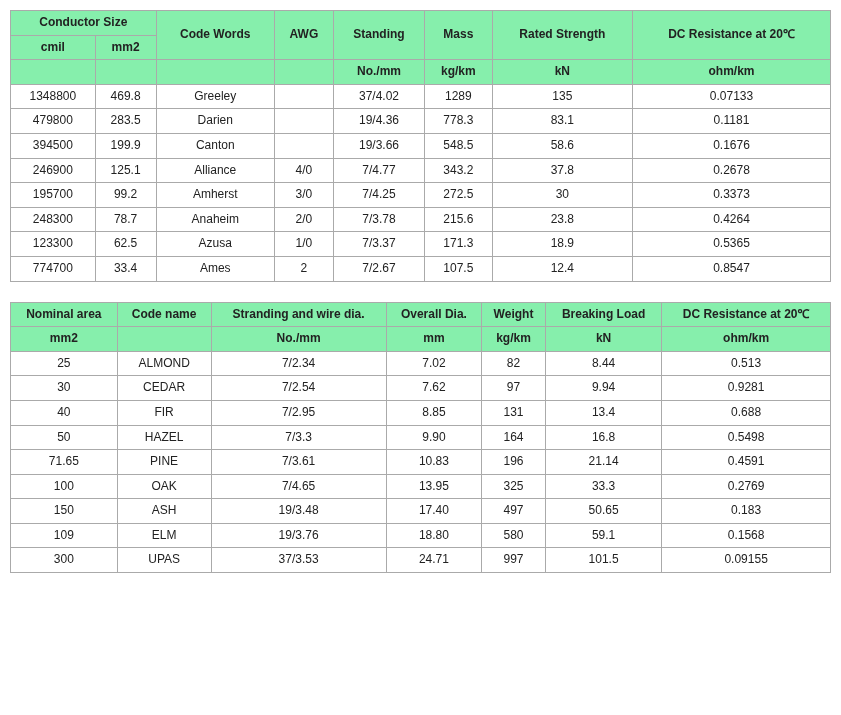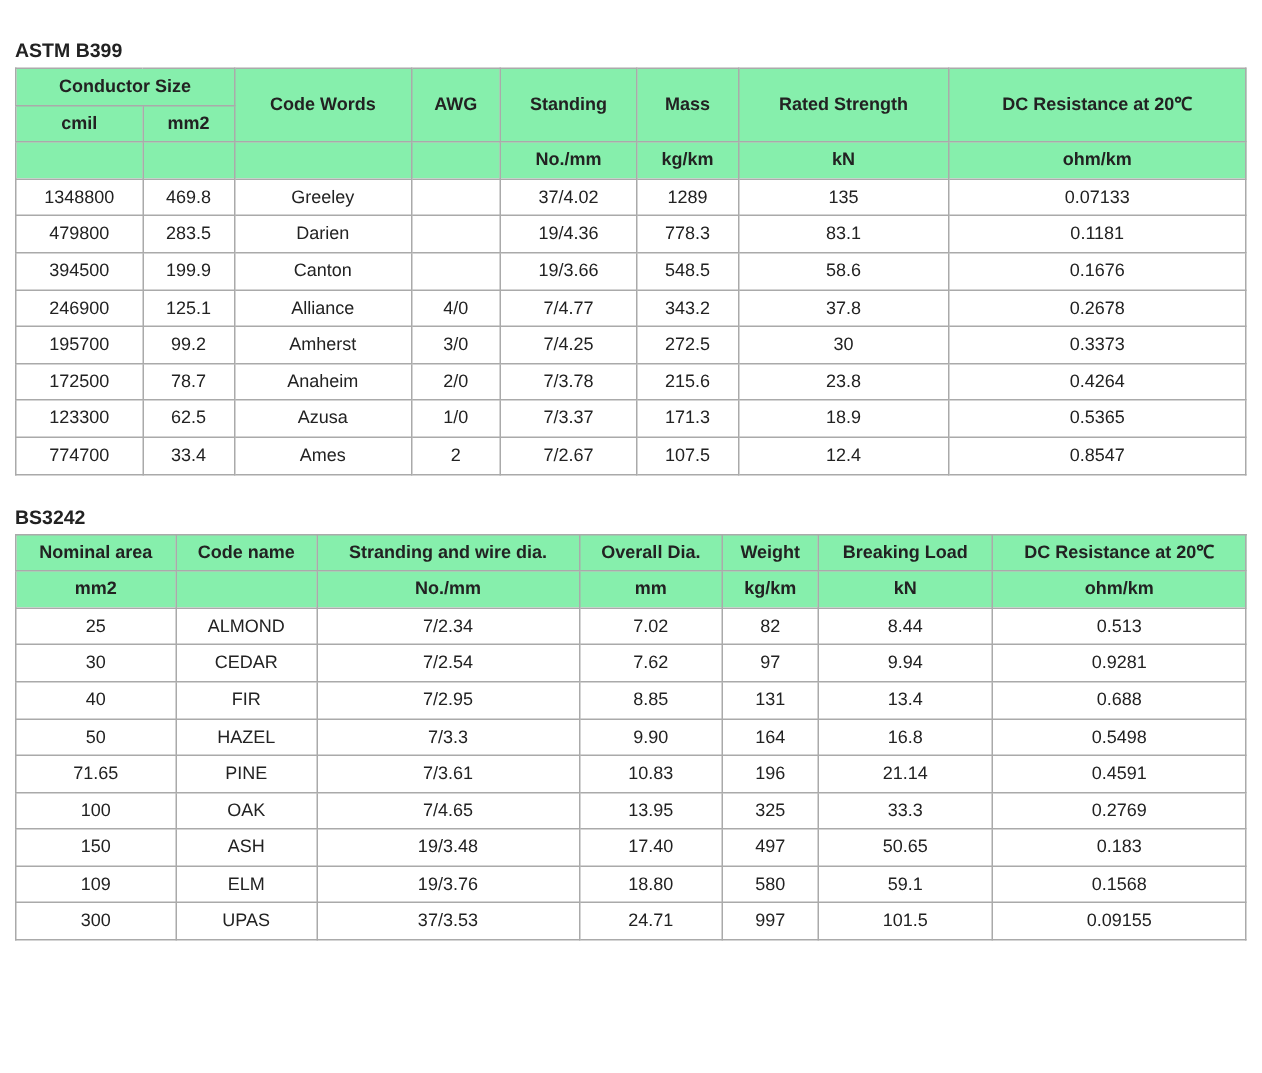--- a/index.html
+++ b/index.html
@@ -34,21 +34,20 @@
       font-weight: bold;
     }
     td {
       background: #fff;
     }
   </style>
 </head>
 <body>
 
 <div>
-  <div class="section-title">ASTM B399</div>
   <table>
     <thead>
       <tr>
         <th colspan="2">Conductor Size</th>
         <th rowspan="2">Code Words</th>
         <th rowspan="2">AWG</th>
         <th rowspan="2">Standing</th>
         <th rowspan="2">Mass</th>
         <th rowspan="2">Rated Strength</th>
         <th rowspan="2">DC Resistance at 20℃</th>
@@ -113,21 +112,21 @@
     <td>195700</td>
     <td>99.2</td>
     <td>Amherst</td>
     <td>3/0</td>
     <td>7/4.25</td>
     <td>272.5</td>
     <td>30</td>
     <td>0.3373</td>
   </tr>
         <tr>
-    <td>172500</td>
+    <td>248300</td>
     <td>78.7</td>
     <td>Anaheim</td>
     <td>2/0</td>
     <td>7/3.78</td>
     <td>215.6</td>
     <td>23.8</td>
     <td>0.4264</td>
   </tr>
         <tr>
     <td>123300</td>
@@ -147,21 +146,20 @@
     <td>7/2.67</td>
     <td>107.5</td>
     <td>12.4</td>
     <td>0.8547</td>
   </tr>
       </tbody>
   </table>
 </div>
 
 <div>
-  <div class="section-title">BS3242</div>
   <table>
     <thead>
       <tr>
         <th rowspan="2">Nominal area</th>
         <th rowspan="2">Code name</th>
         <th rowspan="2">Stranding and wire dia.</th>
         <th rowspan="2">Overall Dia.</th>
         <th rowspan="2">Weight</th>
         <th rowspan="2">Breaking Load</th>
         <th rowspan="2">DC Resistance at 20℃</th>

